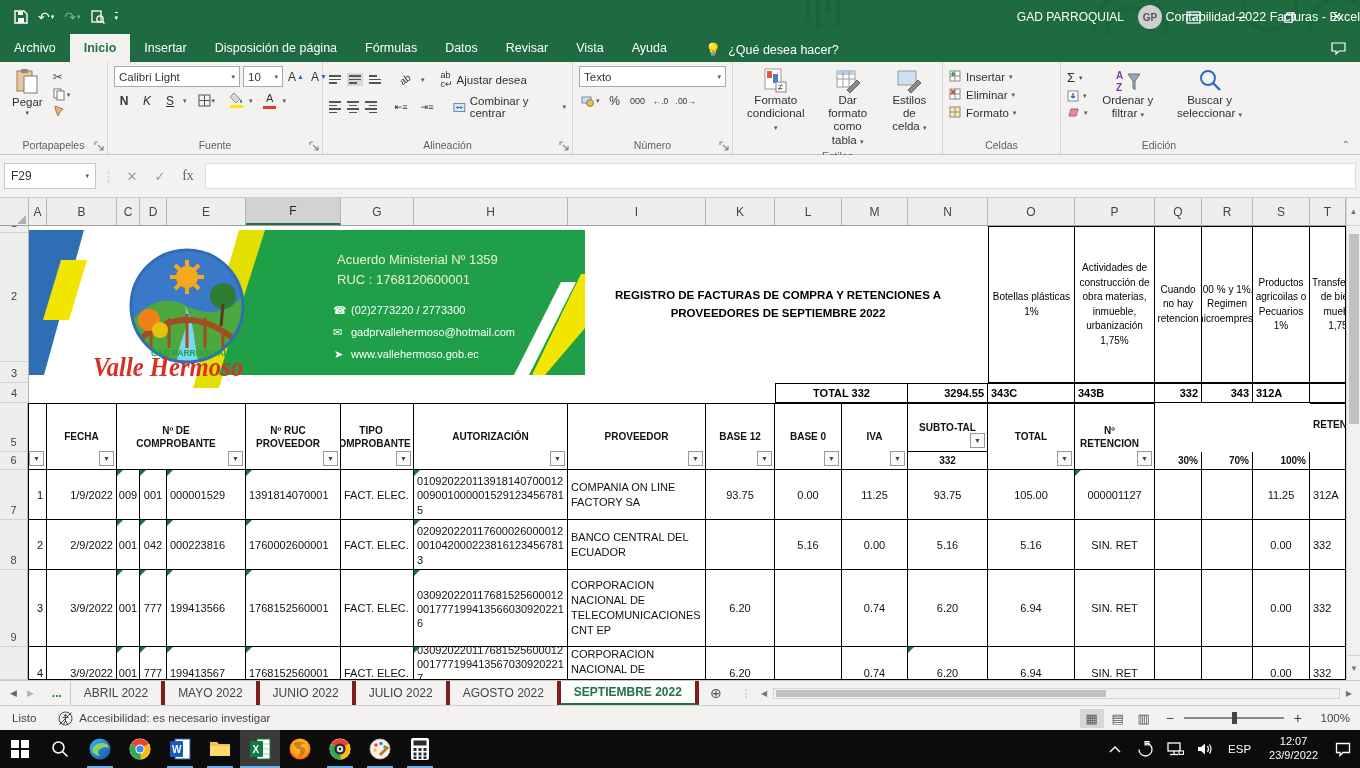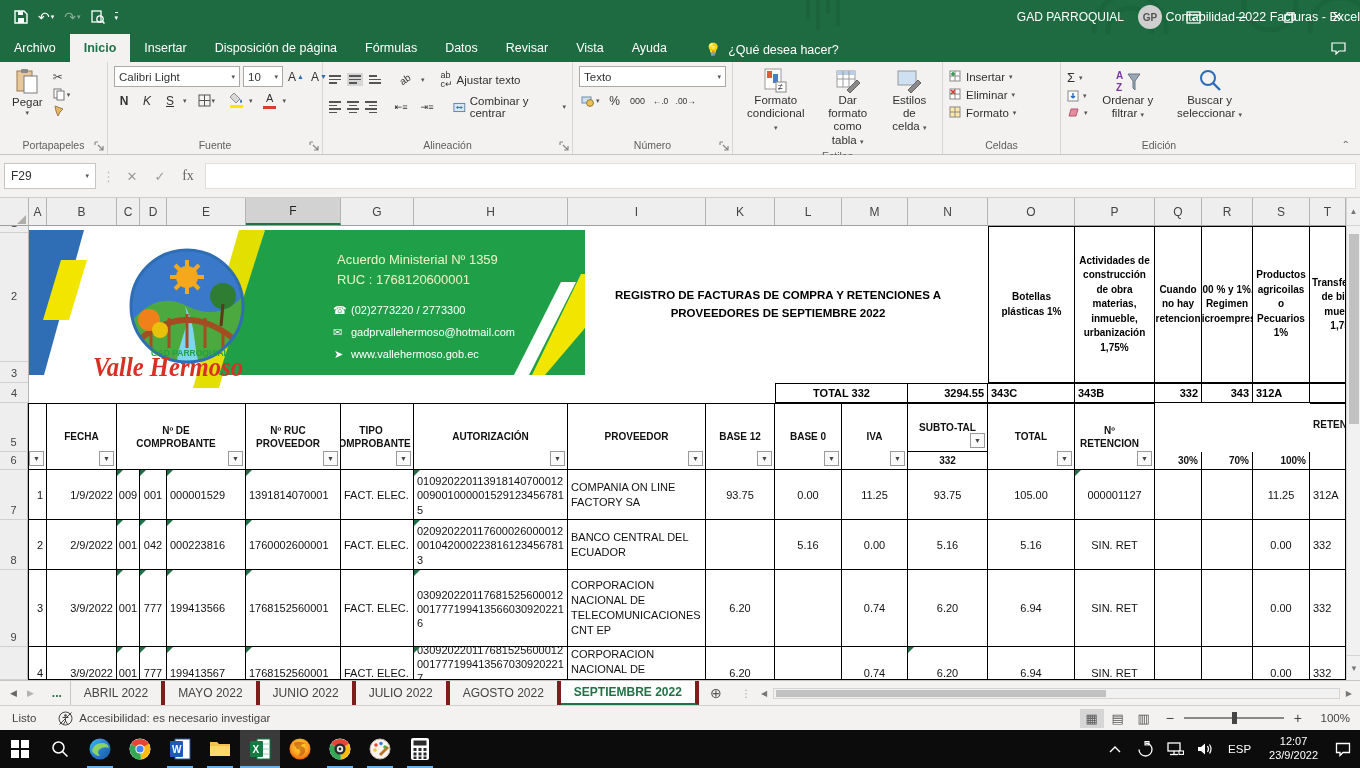--- a/index.html
+++ b/index.html
@@ -84,21 +84,21 @@
 .hcell{font-weight:bold;font-size:10px;text-align:center;justify-content:center;line-height:1.3}
 .gc::before{content:"";position:absolute;left:0;top:0;border-top:6px solid #1e7145;border-right:6px solid transparent}
 .fd{position:absolute;right:2px;bottom:3px;width:15px;height:15px;background:#fafafa;border:1px solid #9a9a9a;color:#444;font-size:7px;display:flex;align-items:center;justify-content:center}
 .brk{word-break:break-all;line-height:1.3;display:block;padding-top:2px}
 .banner-region{position:relative;height:157px;display:flex}
 .rnstack{width:29px;display:flex;flex-direction:column}
 .rnstack .rn{width:100%;flex:none}
 .br-canvas{position:relative;flex:1}
 .bannersvg{position:absolute;left:0;top:4px}
 .doctitle{position:absolute;left:539px;top:0;width:420px;height:157px;display:flex;align-items:center;justify-content:center;text-align:center;font-weight:bold;font-size:11.5px;line-height:1.5;padding:0 24px}
-.sidecell{position:absolute;top:0;height:157px;border-top:1px solid #000;border-right:1px solid #000;border-bottom:1px solid #000;background:#fff;display:flex;align-items:center;justify-content:center;text-align:center;font-weight:bold;font-size:10px;line-height:1.45;padding:0 2px;overflow:hidden}
+.sidecell{position:absolute;top:0;height:157px;border-top:1px solid #000;border-right:1px solid #000;border-bottom:1px solid #000;background:#fff;display:flex;align-items:center;justify-content:center;text-align:center;font-weight:normal;font-size:10px;line-height:1.45;padding:0 2px;overflow:hidden}
 .r4{display:flex;height:20px}
 .r4 .fc{border-right:1px solid #000;border-bottom:1px solid #000;border-top:1px solid #000;font-weight:bold;font-size:11px;display:flex;align-items:center;padding:0 3px;overflow:hidden}
 .r56 .cells{grid-template-rows:49px 18px}
 .innerwide{display:block;width:64px;flex:none;text-align:left}
 
 
 .vscroll{position:absolute;right:0;top:0;width:14px;height:482px;background:#f1f1f1;border-left:1px solid #d4d4d4}
 .vs-up{height:28px;border-bottom:1px solid #d4d4d4;display:flex;align-items:center;justify-content:center;color:#777;font-size:8px}
 .vs-thumb{position:absolute;left:2px;top:36px;width:10px;height:190px;background:#c1c1c1}
 .vs-dn{position:absolute;bottom:0;left:0;width:14px;height:25px;display:flex;align-items:center;justify-content:center;color:#777;font-size:8px;border-top:1px solid #d4d4d4}
@@ -328,21 +328,21 @@
               </span>
             <span class="lines">
                 <i style="width:8px"></i>
                 <i style="width:12px"></i>
                 <i style="width:12px"></i>
               </span>
             <span class="btn-ico" style="margin-left:8px;transform:rotate(-35deg);font-size:10px">ab</span>
             <span class="caret">▾</span>
             <span class="midbtn" style="margin-left:10px">
               <span style="font-size:9px;line-height:1">ab<br>c↵</span>
-              <span>Ajustar texto</span>
+              <span>Ajustar desea</span>
             </span>
           </div>
           <div class="alrow">
             <span class="lines">
                 <i style="width:12px"></i>
                 <i style="width:8px"></i>
                 <i style="width:12px"></i>
                 <i style="width:8px"></i>
               </span>
             <span class="lines">

